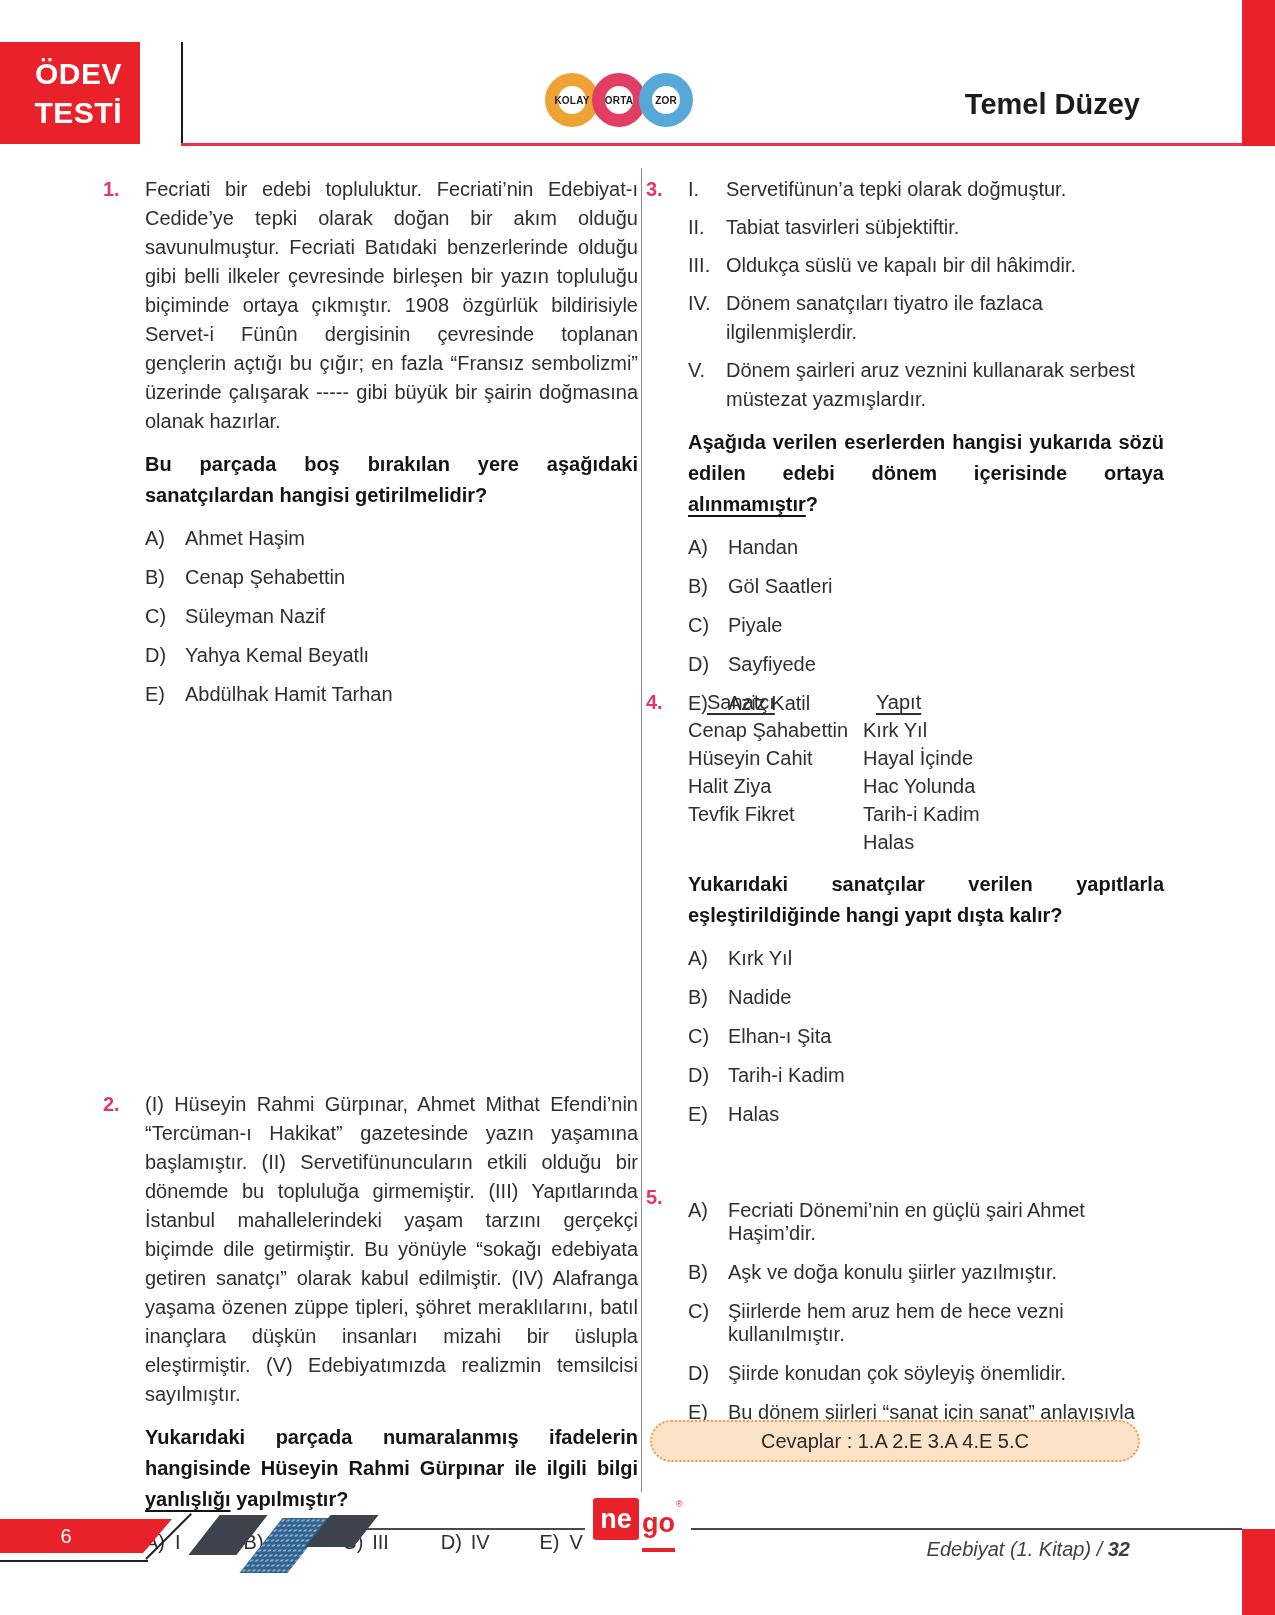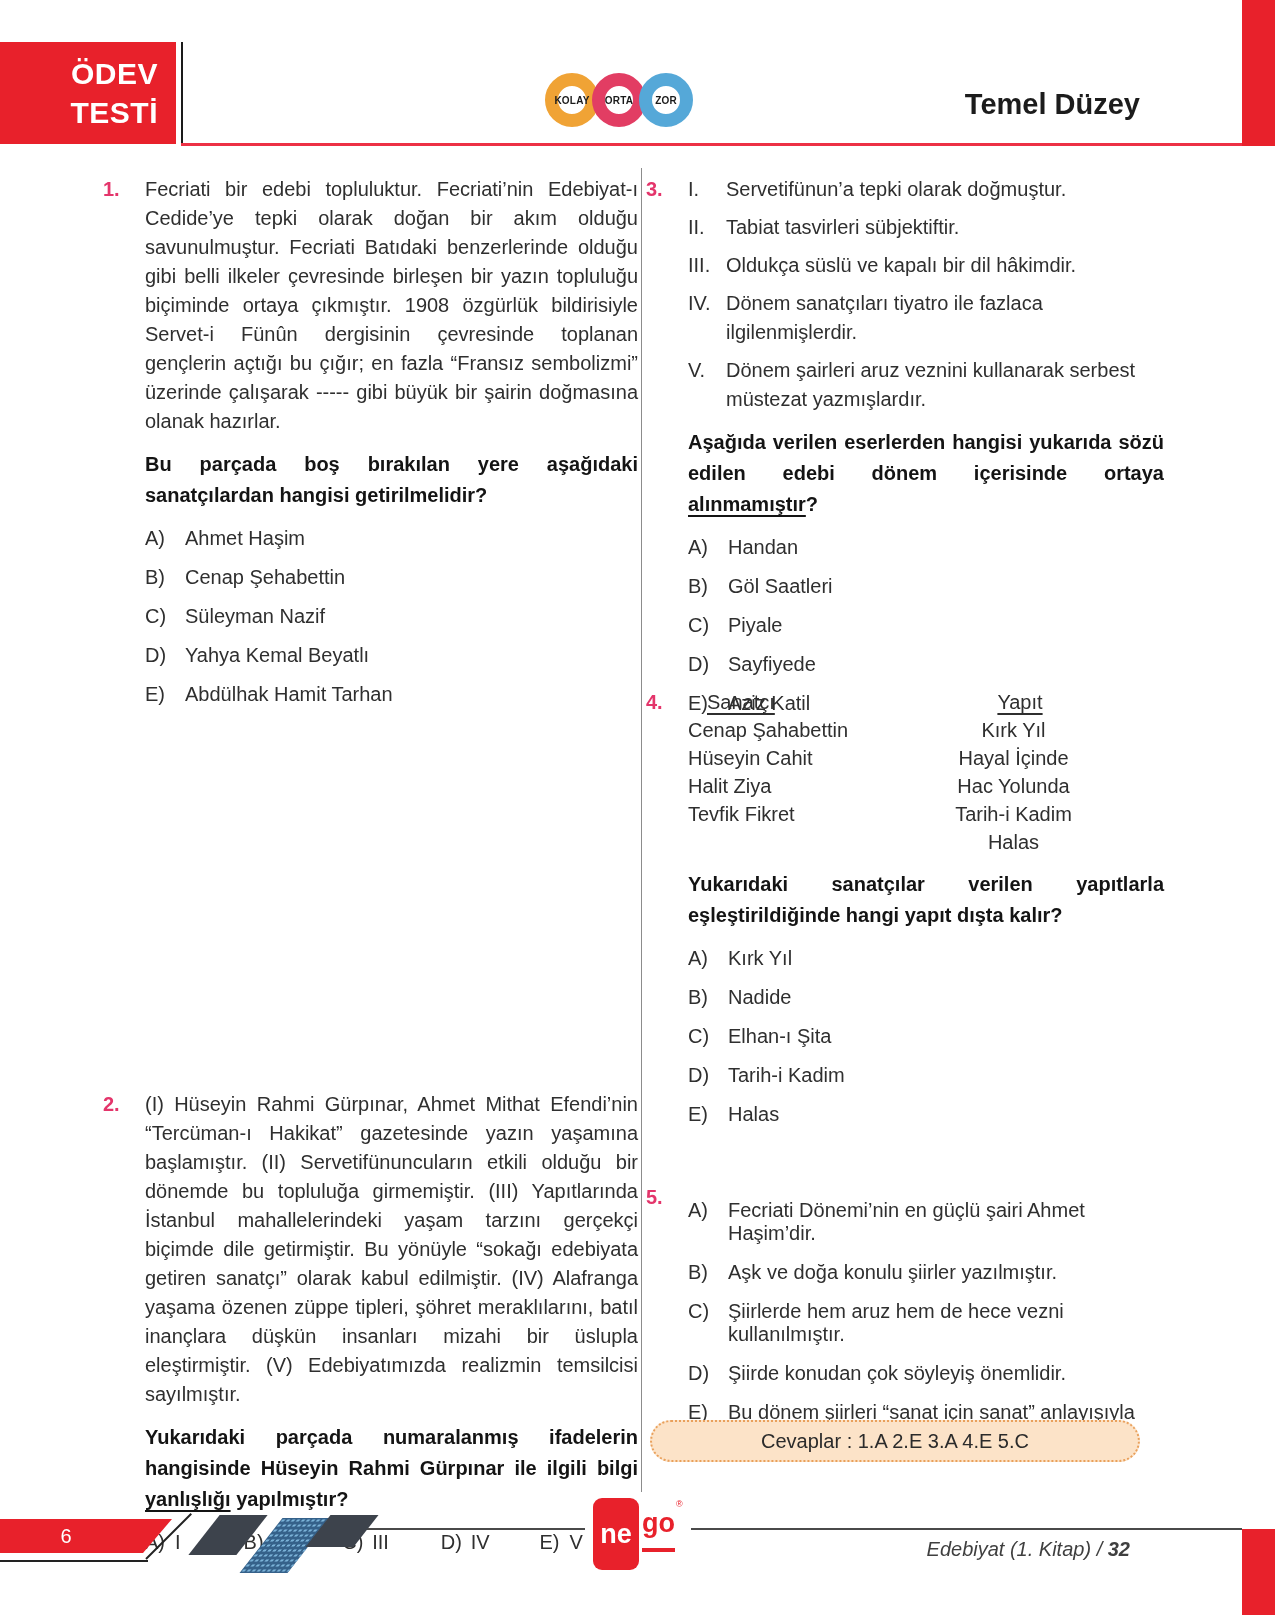--- a/index.html
+++ b/index.html
@@ -1,21 +1,21 @@
 <!DOCTYPE html>
 <html><head>
 <meta charset="utf-8">
 <title>page</title>
 <style>
   html,body{margin:0;padding:0;background:#ffffff;}
   .page{position:relative;width:1275px;height:1615px;background:#ffffff;overflow:hidden;
         font-family:"Liberation Sans",sans-serif;color:#2f2f2f;}
 
   
-  .hdr-badge{position:absolute;left:0;top:42px;width:176px;height:102px;background:#e8212b;
+  .hdr-badge{position:absolute;left:0;top:42px;width:140px;height:102px;background:#e8212b;
              color:#fff;text-align:right;font-weight:bold;font-size:30px;line-height:39px;
              padding:12px 18px 0 0;box-sizing:border-box;letter-spacing:.5px;}
   .hdr-vline{position:absolute;left:181px;top:42px;width:2px;height:104px;background:#1a1a1a;}
   .hdr-redline{position:absolute;left:181px;top:143px;width:1061px;height:3px;background:#ed3145;}
   .hdr-redbar-top{position:absolute;left:1242px;top:0;width:33px;height:146px;background:#e8212b;}
   .hdr-level{position:absolute;right:135px;top:88px;font-size:29px;font-weight:bold;color:#1c1c1c;}
   .diff{position:absolute;left:545px;top:73px;display:flex;}
   .ring{width:28px;height:28px;border-radius:50%;background:#fff;display:flex;align-items:center;
         justify-content:center;font-weight:bold;font-size:10px;color:#1a1a1a;letter-spacing:.2px;}
   .ring+ .ring{margin-left:-7px;}
@@ -35,21 +35,21 @@
   .opt{display:flex;margin-bottom:16px;line-height:23px;}
   .opt .letter{width:40px;flex:none;}
   .hopts{display:flex;margin-top:16px;line-height:23px;}
   .hopt{width:104px;display:flex;}
   .hopt .letter{width:30px;flex:none;}
   .ritem{display:flex;margin-bottom:9px;}
   .rnum{width:38px;flex:none;}
   .rtxt{flex:1;}
   .pairs{display:flex;}
   .pcol1{width:175px;flex:none;}
-  .pcol2{flex:1;text-align:center;}
+  .pcol2{flex:1;}
   .pairhead{text-decoration:underline;text-underline-offset:4px;}
   .prow{line-height:28px;}
   .ph1{padding-left:19px;}
   .ph2{padding-left:13px;}
 
   
   .pill{position:absolute;left:650px;top:1420px;width:490px;height:42px;background:#fce3c8;
         border:2px dotted #e9a05b;border-radius:22px;display:flex;align-items:center;
         justify-content:center;font-size:20px;color:#2b2b2b;box-sizing:border-box;}
 
@@ -61,21 +61,21 @@
   .ft-under{position:absolute;left:0;top:1560px;width:148px;height:2px;background:#222;}
   .ft-slash{position:absolute;left:146px;top:1558px;width:64px;height:2px;background:#222;
             transform:rotate(-45deg);transform-origin:left center;}
   .ft-shapes{position:absolute;left:204px;top:1515px;display:flex;align-items:flex-start;}
   .pg{transform:skewX(-38deg);background:#3d434c;margin-right:9px;}
   .pg1{width:48px;height:40px;}
   .pg2{width:48px;height:55px;margin-top:3px;background-color:#35618a;
        background-image:radial-gradient(#7ab2d8 1.2px,transparent 1.4px);background-size:5px 5px;}
   .pg3{width:48px;height:32px;}
   .logo{position:absolute;left:585px;top:1498px;display:flex;align-items:flex-start;background:#fff;padding:0 8px;}
-  .logo-ne{width:46px;height:72px;background:#e8212b;border-radius:9px;color:#fff;font-weight:bold;
+  .logo-ne{width:46px;height:42px;background:#e8212b;border-radius:3px;color:#fff;font-weight:bold;
            font-size:27px;display:flex;align-items:center;justify-content:center;}
   .logo-go{color:#e8212b;font-weight:bold;font-size:27px;line-height:50px;margin-left:3px;
            border-bottom:4px solid #e8212b;}
   .logo-reg{color:#e8212b;font-size:9px;margin-left:1px;line-height:12px;}
   .ft-book{position:absolute;right:145px;top:1538px;font-size:20px;font-style:italic;color:#3f3f3f;margin-left:29px;}
   .ft-book b{font-style:italic;}
   .ft-redbar-bot{position:absolute;left:1242px;top:1529px;width:33px;height:86px;background:#e8212b;}
 </style>
 </head>
 <body>

